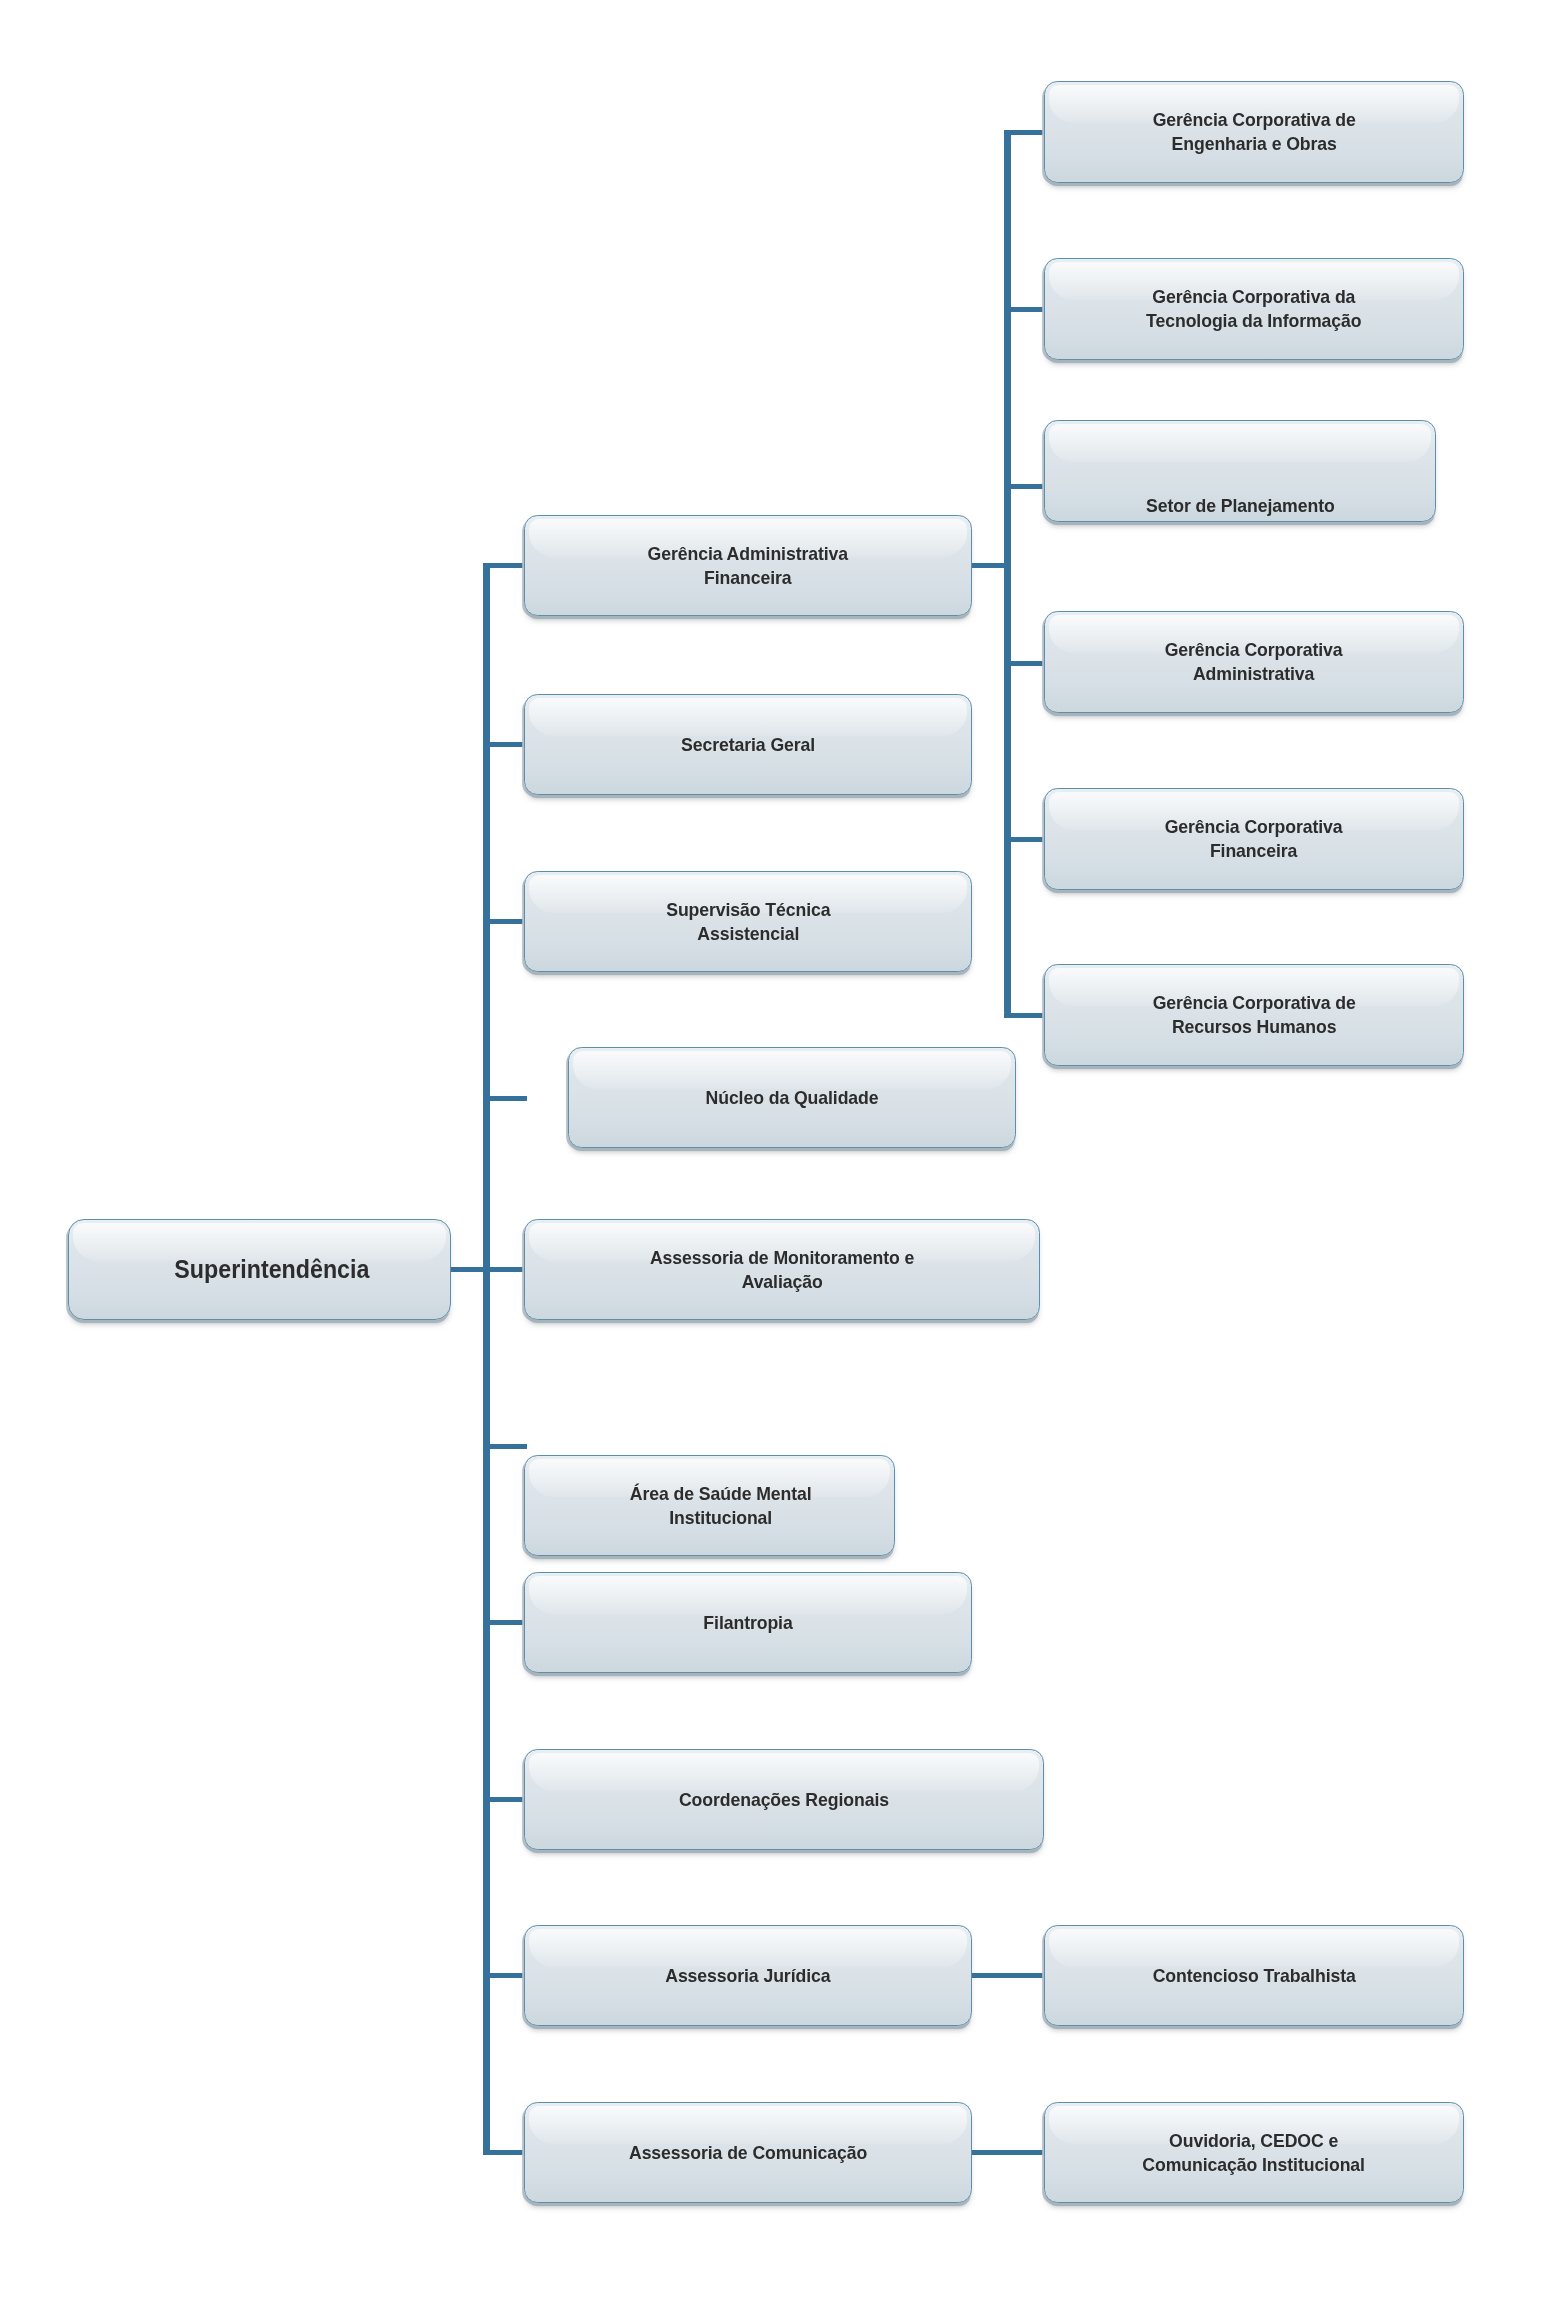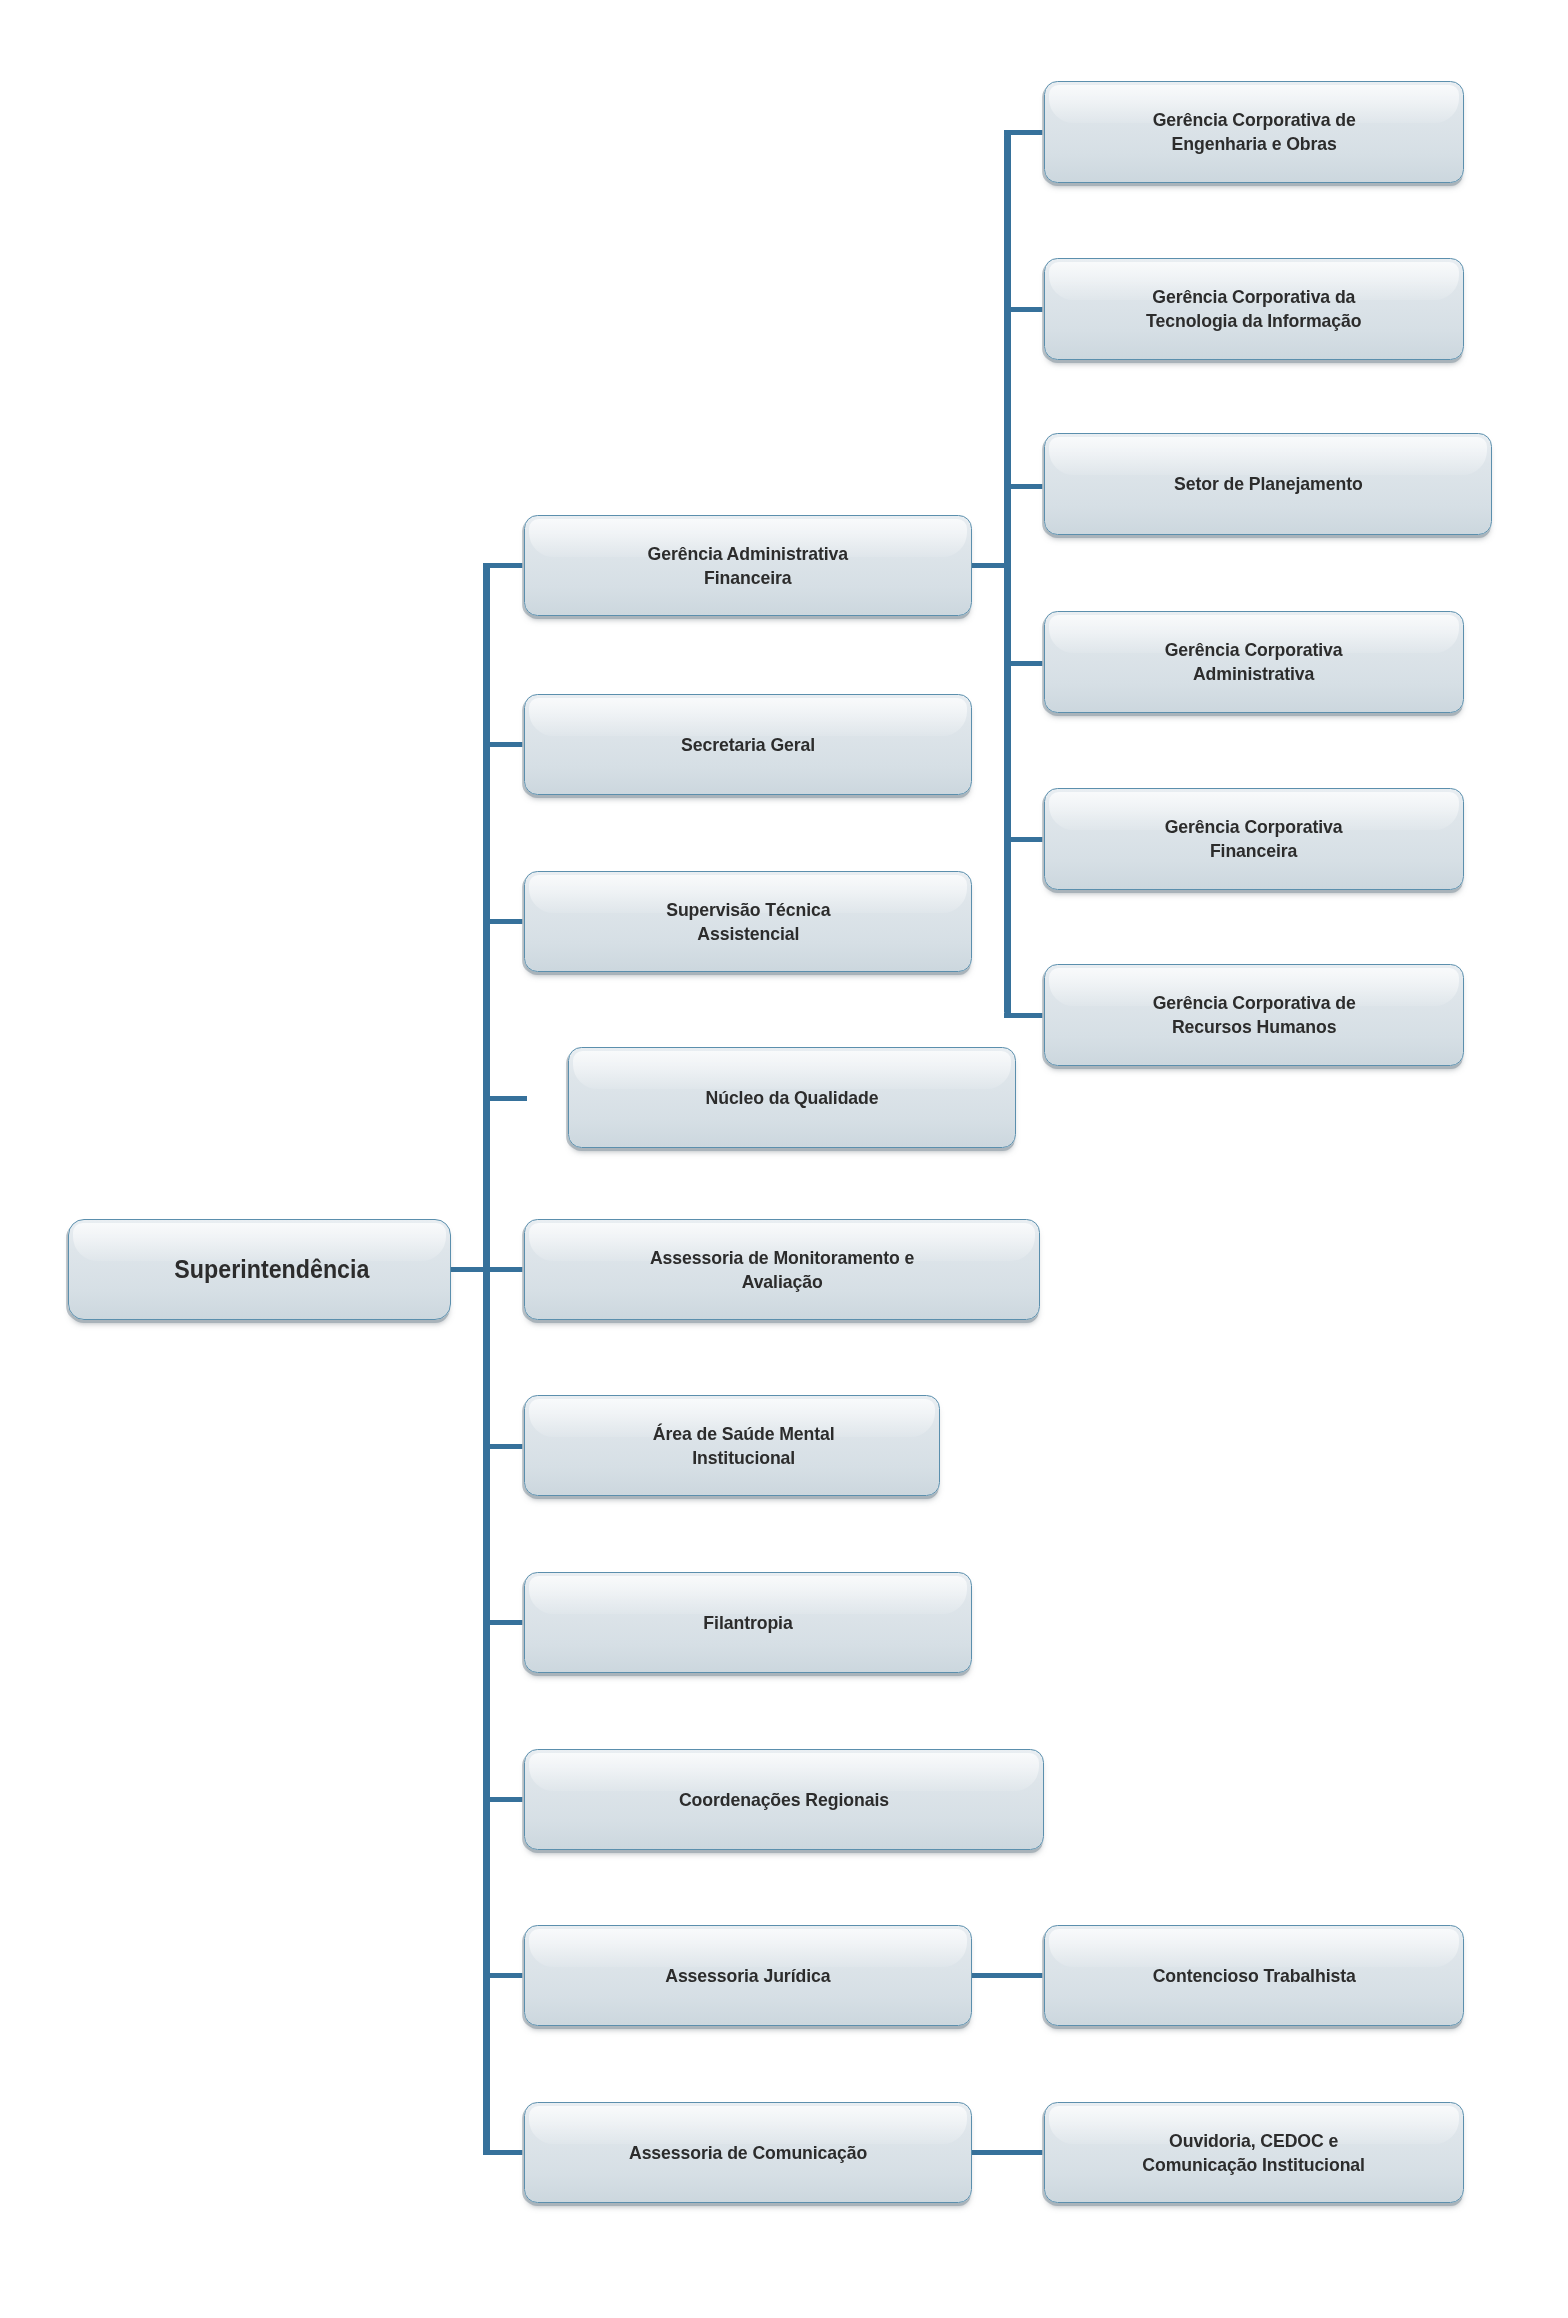--- a/index.html
+++ b/index.html
@@ -135,21 +135,21 @@
     <span class="node-label">Supervisão Técnica
 Assistencial</span>
   </div>
   <div class="node" style="left:524px; top:1047px; width:448px; height:101px;margin-left:44px;">
     <span class="node-label">Núcleo da Qualidade</span>
   </div>
   <div class="node" style="left:524px; top:1219px; width:516px; height:101px;">
     <span class="node-label">Assessoria de Monitoramento e
 Avaliação</span>
   </div>
-  <div class="node" style="left:524px; top:1395px; width:416px; height:101px;padding-left:39px;">
+  <div class="node" style="left:524px; top:1455px; width:371px; height:101px;padding-left:39px;">
     <span class="node-label">Área de Saúde Mental
 Institucional</span>
   </div>
   <div class="node" style="left:524px; top:1572px; width:448px; height:101px;">
     <span class="node-label">Filantropia</span>
   </div>
   <div class="node" style="left:524px; top:1749px; width:520px; height:101px;">
     <span class="node-label">Coordenações Regionais</span>
   </div>
   <div class="node" style="left:524px; top:1925px; width:448px; height:101px;">
@@ -160,21 +160,21 @@
   </div>
 
   <div class="node" style="left:1044px; top:81px; width:420px; height:102px;">
     <span class="node-label">Gerência Corporativa de
 Engenharia e Obras</span>
   </div>
   <div class="node" style="left:1044px; top:258px; width:420px; height:102px;">
     <span class="node-label">Gerência Corporativa da
 Tecnologia da Informação</span>
   </div>
-  <div class="node" style="left:1044px; top:433px; width:448px; height:102px;">
+  <div class="node" style="left:1044px; top:420px; width:392px; height:102px;align-items:flex-end;">
     <span class="node-label">Setor de Planejamento</span>
   </div>
   <div class="node" style="left:1044px; top:611px; width:420px; height:102px;">
     <span class="node-label">Gerência Corporativa
 Administrativa</span>
   </div>
   <div class="node" style="left:1044px; top:788px; width:420px; height:102px;">
     <span class="node-label">Gerência Corporativa
 Financeira</span>
   </div>

